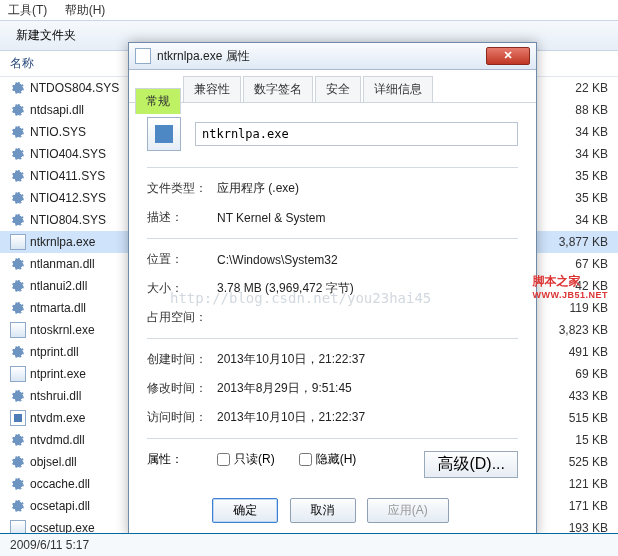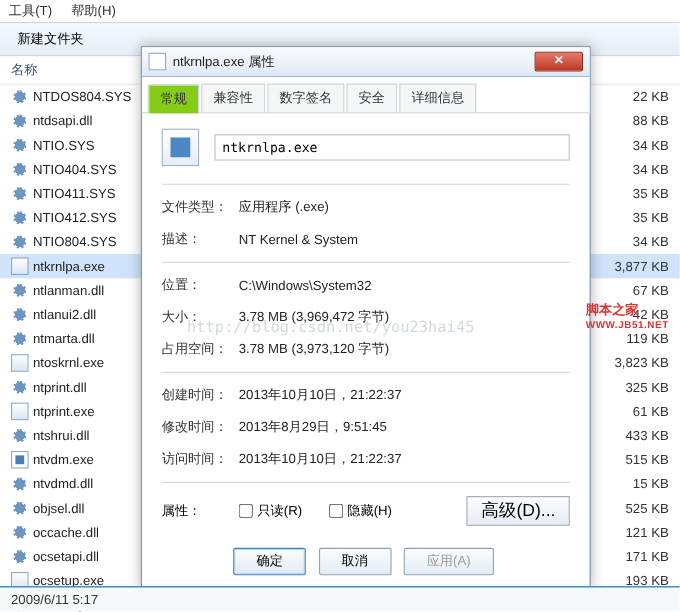--- a/index.html
+++ b/index.html
@@ -24,33 +24,33 @@
 .icon-app2::after { content:""; position:absolute; inset: 3px; background: #4d7db6; }
 
 .dialog { position: absolute; left: 128px; top: 42px; width: 409px; background: #fff; border: 1px solid #6f89a8; box-shadow: 0 0 12px rgba(0,0,0,0.3); }
 .titlebar { background: linear-gradient(#fafcfe,#dfe9f5); padding: 4px 6px; display: flex; align-items: center; border-bottom: 1px solid #aab9cc; }
 .titlebar .ticon { width: 16px; height: 16px; background: #fff; border: 1px solid #8fa9c8; margin-right: 6px; position: relative; }
 .titlebar .title { flex: 1; font-size: 12px; color: #222; }
 .closebtn { width: 44px; height: 18px; background: linear-gradient(#e67a6c,#c03624); border: 1px solid #8a2a1d; border-radius: 2px; color: #fff; text-align: center; line-height: 15px; font-size: 11px; font-weight: bold; }
 
 .tabbar { display: flex; padding: 6px 6px 0 6px; background: #fff; border-bottom: 1px solid #cfd5dc; }
 .tab { padding: 4px 10px; font-size: 12px; border: 1px solid #cfd5dc; border-bottom: none; background: #f4f6f8; margin-right: 2px; color: #333; }
-.tab.active { background: #84cc16; position: relative; top: 1px; }
+.tab.active { background: #bef264; position: relative; top: 12px; }
 
 .tabbody { padding: 14px 18px 10px 18px; }
 .row { display: flex; align-items: center; margin-bottom: 12px; font-size: 12px; color: #222; }
 .row .label { width: 70px; color: #333; }
 .row .val { flex: 1; }
 .topfile { display: flex; align-items: center; margin-bottom: 16px; }
 .bigicon { width: 34px; height: 34px; border: 1px solid #9fb2c8; background: linear-gradient(#fff,#e6eef7); margin-right: 14px; position: relative; }
 .bigicon::after { content:""; position:absolute; left:7px; top:7px; right:7px; bottom:7px; background: #4d88c4; }
 .namebox { flex: 1; border: 1px solid #b8c4d2; padding: 4px 6px; font-family: SimSun, monospace; font-size: 12px; background: #fff; }
 .sep { border-top: 1px solid #d4dae1; margin: 6px 0 12px 0; }
 
-.attrrow { display: flex; align-items: center; font-size: 12px; margin-top: 6px; }
+.attrrow { display: flex; align-items: flex-start; font-size: 12px; margin-top: 6px; }
 .attrrow .label { width: 70px; }
 .cb { display: inline-flex; align-items: center; margin-right: 24px; }
 .cb input { margin-right: 4px; }
 .advbtn { margin-left: auto; padding: 2px 12px; border: 1px solid #9aaabb; background: linear-gradient(#fcfdfe,#e7edf4); font-size: 16px; }
 
 .btnrow { text-align: center; padding: 10px 12px 12px 0; }
 .btnrow button { padding: 3px 20px; margin-left: 8px; border: 1px solid #8fa0b4; background: linear-gradient(#fcfdfe,#e3ebf3); font-size: 12px; border-radius: 2px; }
 .btnrow button.primary { border-color: #3d7fd1; box-shadow: 0 0 0 1px #bcd6f3 inset; }
 .btnrow button.disabled { color: #999; }
 
@@ -133,26 +133,26 @@
       <span class="fsize">119 KB</span>
     </div>
     <div class="file-row">
       <span class="icon icon-app"></span>
       <span class="fname">ntoskrnl.exe</span>
       <span class="fsize">3,823 KB</span>
     </div>
     <div class="file-row">
       <span class="icon icon-gear"></span>
       <span class="fname">ntprint.dll</span>
-      <span class="fsize">325 KB</span>
+      <span class="fsize">491 KB</span>
     </div>
     <div class="file-row">
       <span class="icon icon-app"></span>
       <span class="fname">ntprint.exe</span>
-      <span class="fsize">61 KB</span>
+      <span class="fsize">69 KB</span>
     </div>
     <div class="file-row">
       <span class="icon icon-gear"></span>
       <span class="fname">ntshrui.dll</span>
       <span class="fsize">433 KB</span>
     </div>
     <div class="file-row">
       <span class="icon icon-app2"></span>
       <span class="fname">ntvdm.exe</span>
       <span class="fsize">515 KB</span>
@@ -220,21 +220,20 @@
     <div class="row">
         <div class="label">位置：</div>
         <div class="val">C:\Windows\System32</div>
       </div>
     <div class="row">
         <div class="label">大小：</div>
         <div class="val">3.78 MB (3,969,472 字节)</div>
       </div>
     <div class="row">
         <div class="label">占用空间：</div>
-        <div class="val">3.78 MB (3,973,120 字节)</div>
       </div>
     <div class="sep"></div>
     <div class="row">
         <div class="label">创建时间：</div>
         <div class="val">2013年10月10日，21:22:37</div>
       </div>
     <div class="row">
         <div class="label">修改时间：</div>
         <div class="val">2013年8月29日，9:51:45</div>
       </div>

